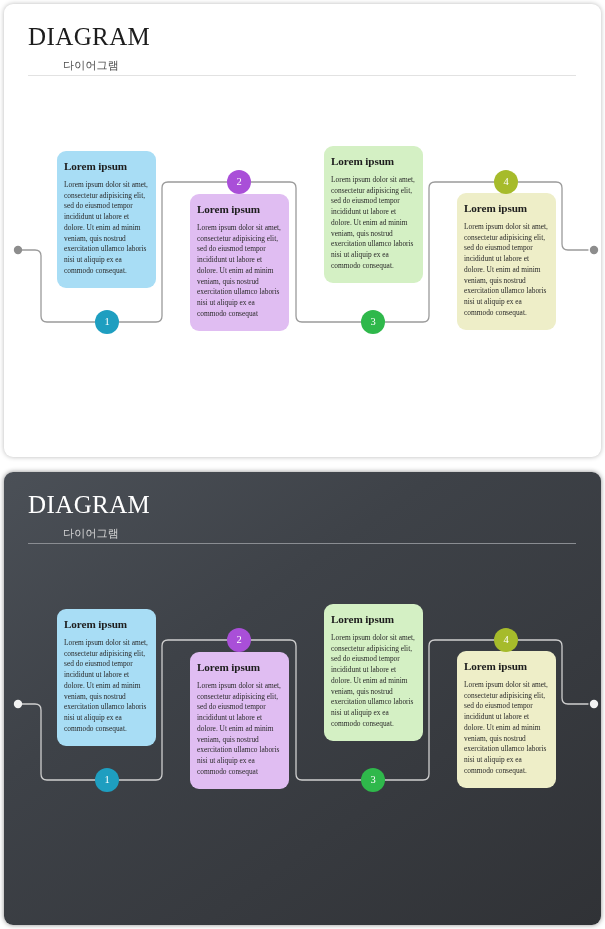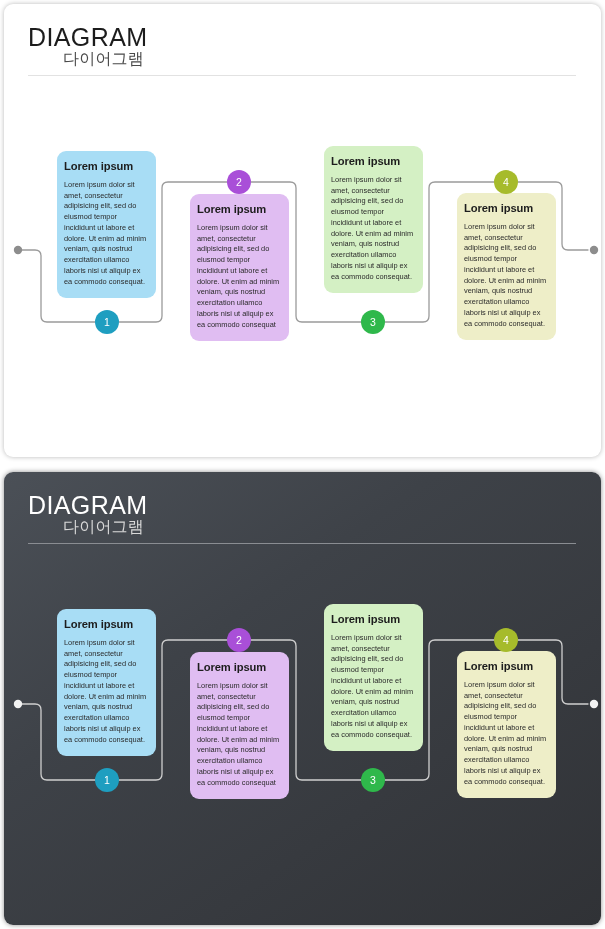--- a/index.html
+++ b/index.html
@@ -11,20 +11,21 @@
     width: 605px;
     height: 929px;
     font-family: "Liberation Sans", sans-serif;
     overflow: hidden;
   }
 
   .page {
     position: relative;
     width: 572px;
     height: 929px;
+    font-family: Liberation Serif, serif;
   }
 
   
   .panel {
     position: absolute;
     left: 4px;
     width: 597px;
     border-radius: 9px;
     overflow: hidden;
   }
@@ -53,22 +54,22 @@
     position: absolute;
     left: 24px;
     top: 19px;
     font-size: 25px;
     letter-spacing: 0.4px;
     font-weight: 400;
   }
   .hdr-sub {
     position: absolute;
     left: 59px;
-    top: 45px;
-    font-size: 16px;
+    top: 54px;
+    font-size: 11px;
     letter-spacing: 0.2px;
   }
   .hdr-rule {
     position: absolute;
     left: 24px;
     top: 71px;
     width: 548px;
     height: 1px;
   }
   .panel-light .hdr-title { color: #1c1c1c; }

